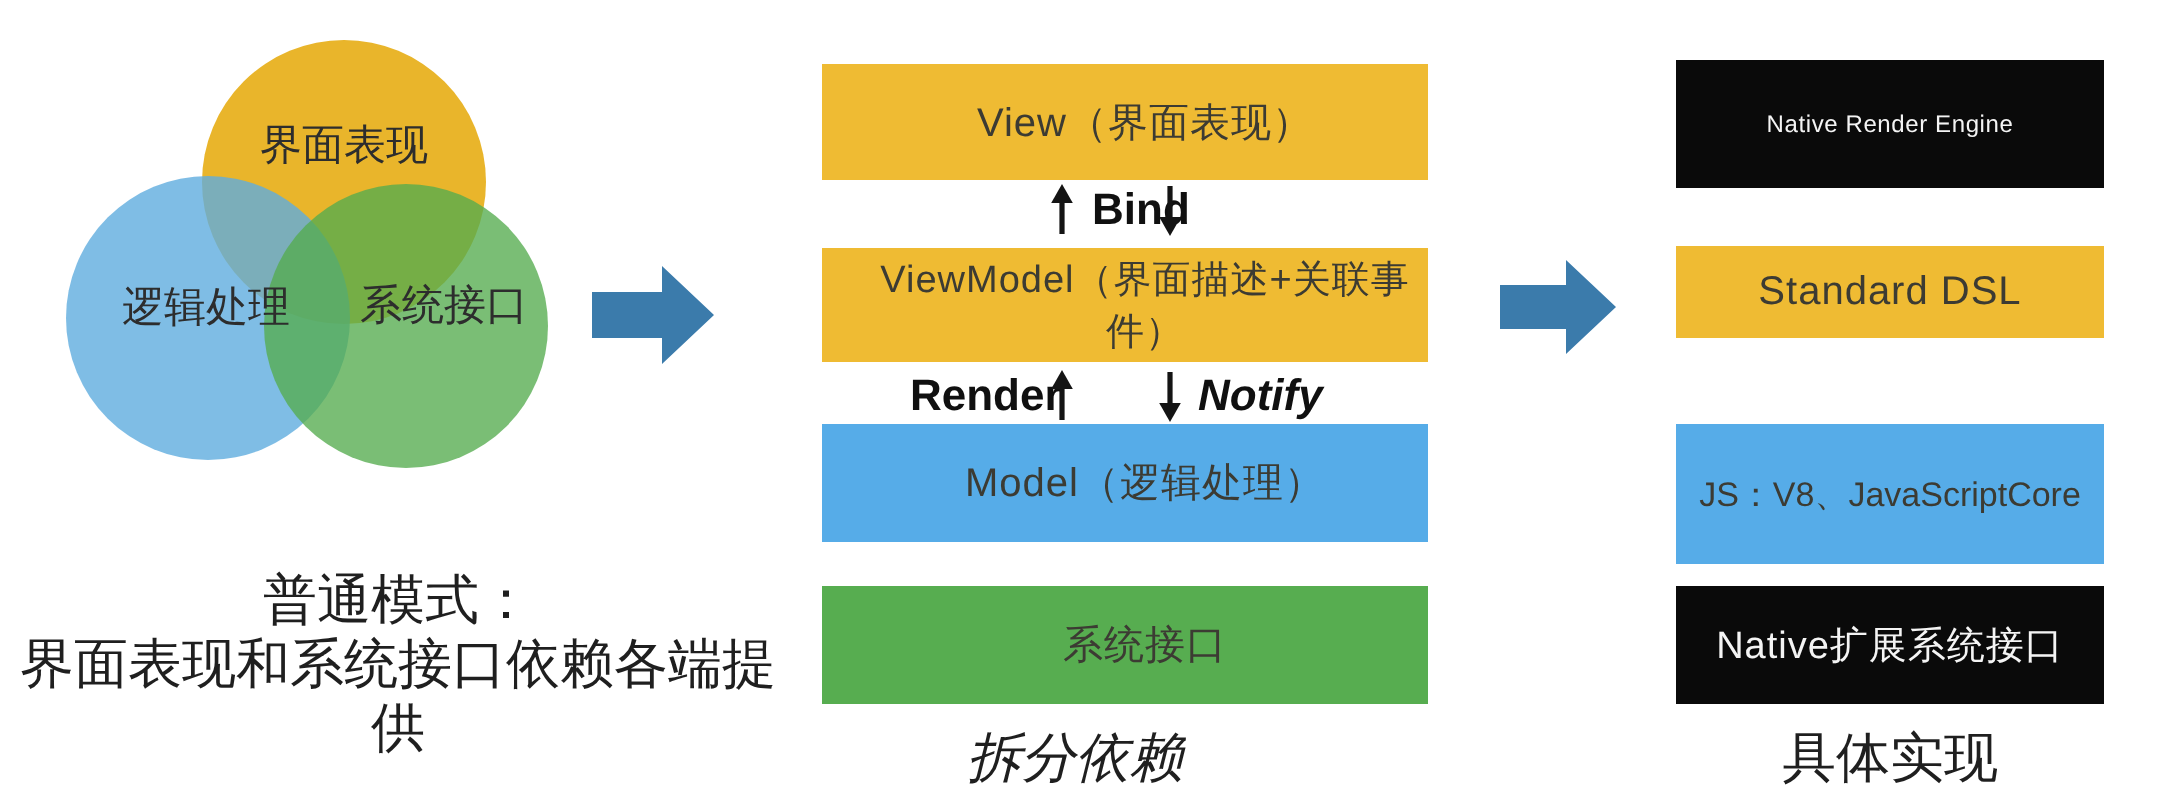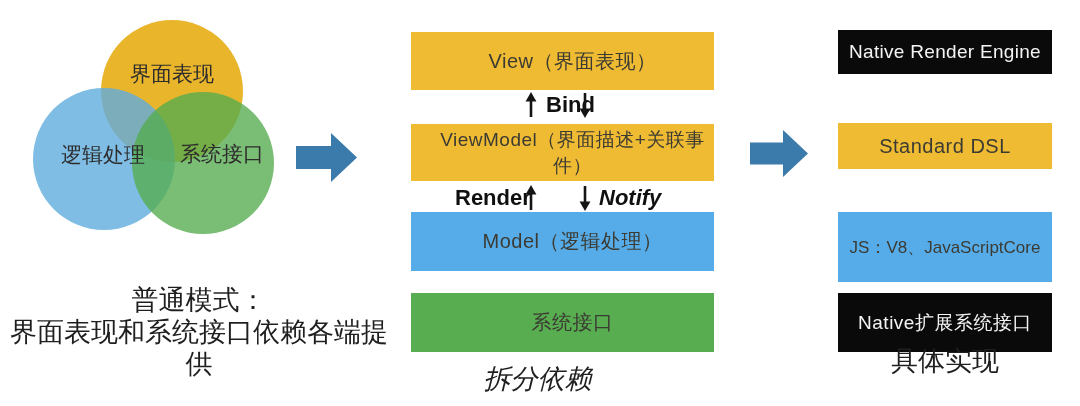--- a/index.html
+++ b/index.html
@@ -113,31 +113,31 @@
   <div class="box bg-green col-mid" style="top:293px; height:59px; font-size:20px;">
       <span>系统接口</span>
     </div>
 
   <div class="caption" style="left:386px; top:363px; width:303px;font-style:italic;">拆分依赖</div>
 
   <svg class="flow-arrow" style="left:750px; top:130px;" width="58" height="47" viewBox="0 0 58 47">
     <polygon points="0,12.5 33,12.5 33,0 58,23.5 33,47 33,34.5 0,34.5" fill="#3B7BAB"></polygon>
   </svg>
 
-  <div class="box bg-black col-right" style="top:30px; height:44px; font-size:19px; letter-spacing:0.3px;">
+  <div class="box bg-black col-right" style="top:30px; height:64px; font-size:12px; letter-spacing:0.3px;">
       <span>Native Render Engine</span>
     </div>
 
   <div class="box bg-yellow col-right" style="top:123px; height:46px; font-size:20px;">
       <span>Standard DSL</span>
     </div>
 
   <div class="box bg-blue col-right" style="top:212px; height:70px; font-size:17px; letter-spacing:0;">
       <span>JS：V8、JavaScriptCore</span>
     </div>
 
   <div class="box bg-black col-right" style="top:293px; height:59px; font-size:19px;">
       <span>Native扩展系统接口</span>
     </div>
 
-  <div class="caption" style="left:838px; top:345px; width:214px;">具体实现</div>
+  <div class="caption" style="left:838px; top:363px; width:214px;">具体实现</div>
 
 </div>
 
 </body></html>

